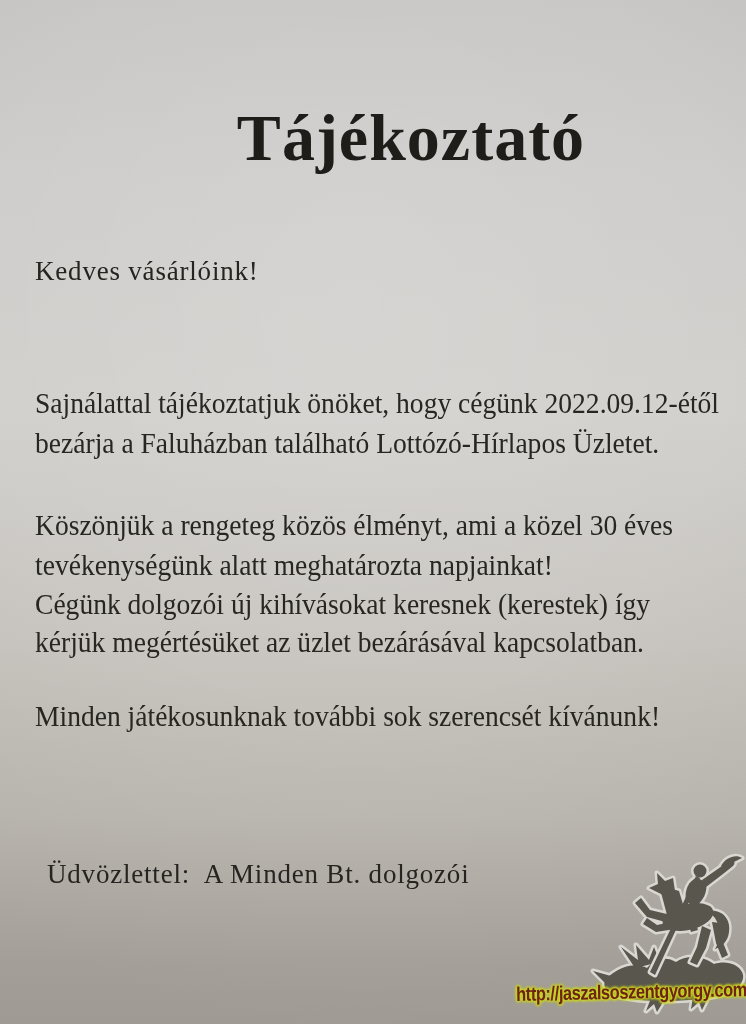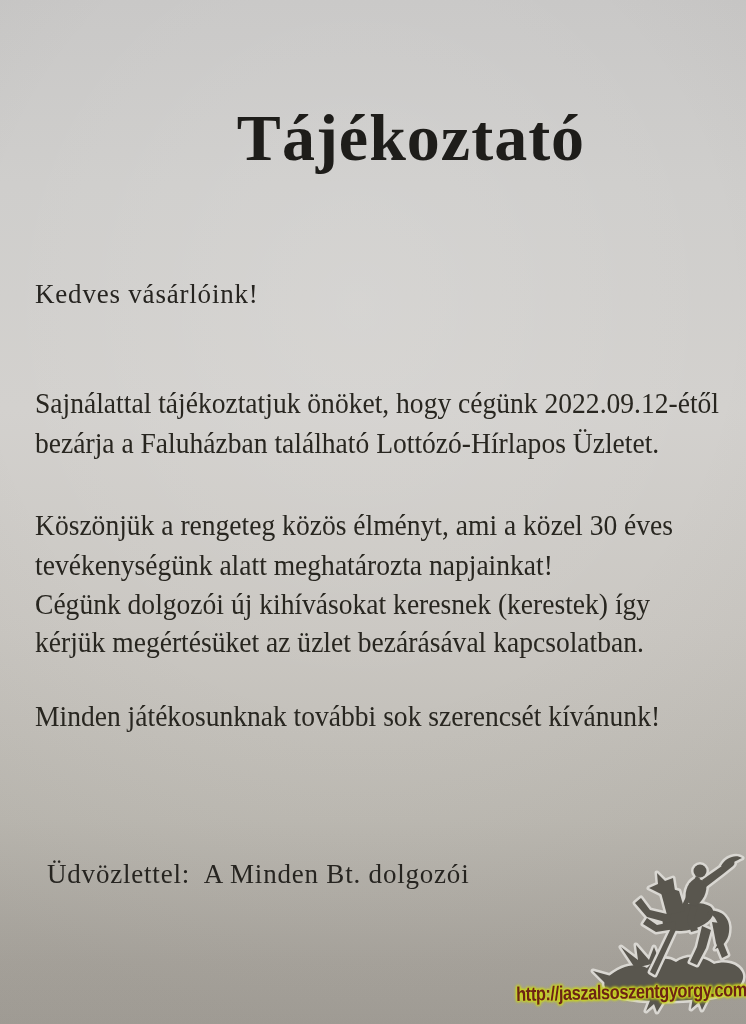--- a/index.html
+++ b/index.html
@@ -43,21 +43,20 @@
     margin-left: 38px;
   }
   .greeting {
     position: absolute;
     left: 35px;
     top: 256px;
     font-size: 27px;
     letter-spacing: 0.8px;
     color: #262420;
     white-space: nowrap;
-    margin-top: 23px;
   }
   .para {
     position: absolute;
     left: 35px;
     color: #282620;
     font-size: 29px;
     line-height: 40px;
     transform: scaleX(0.95);
     transform-origin: left top;
     white-space: nowrap;

